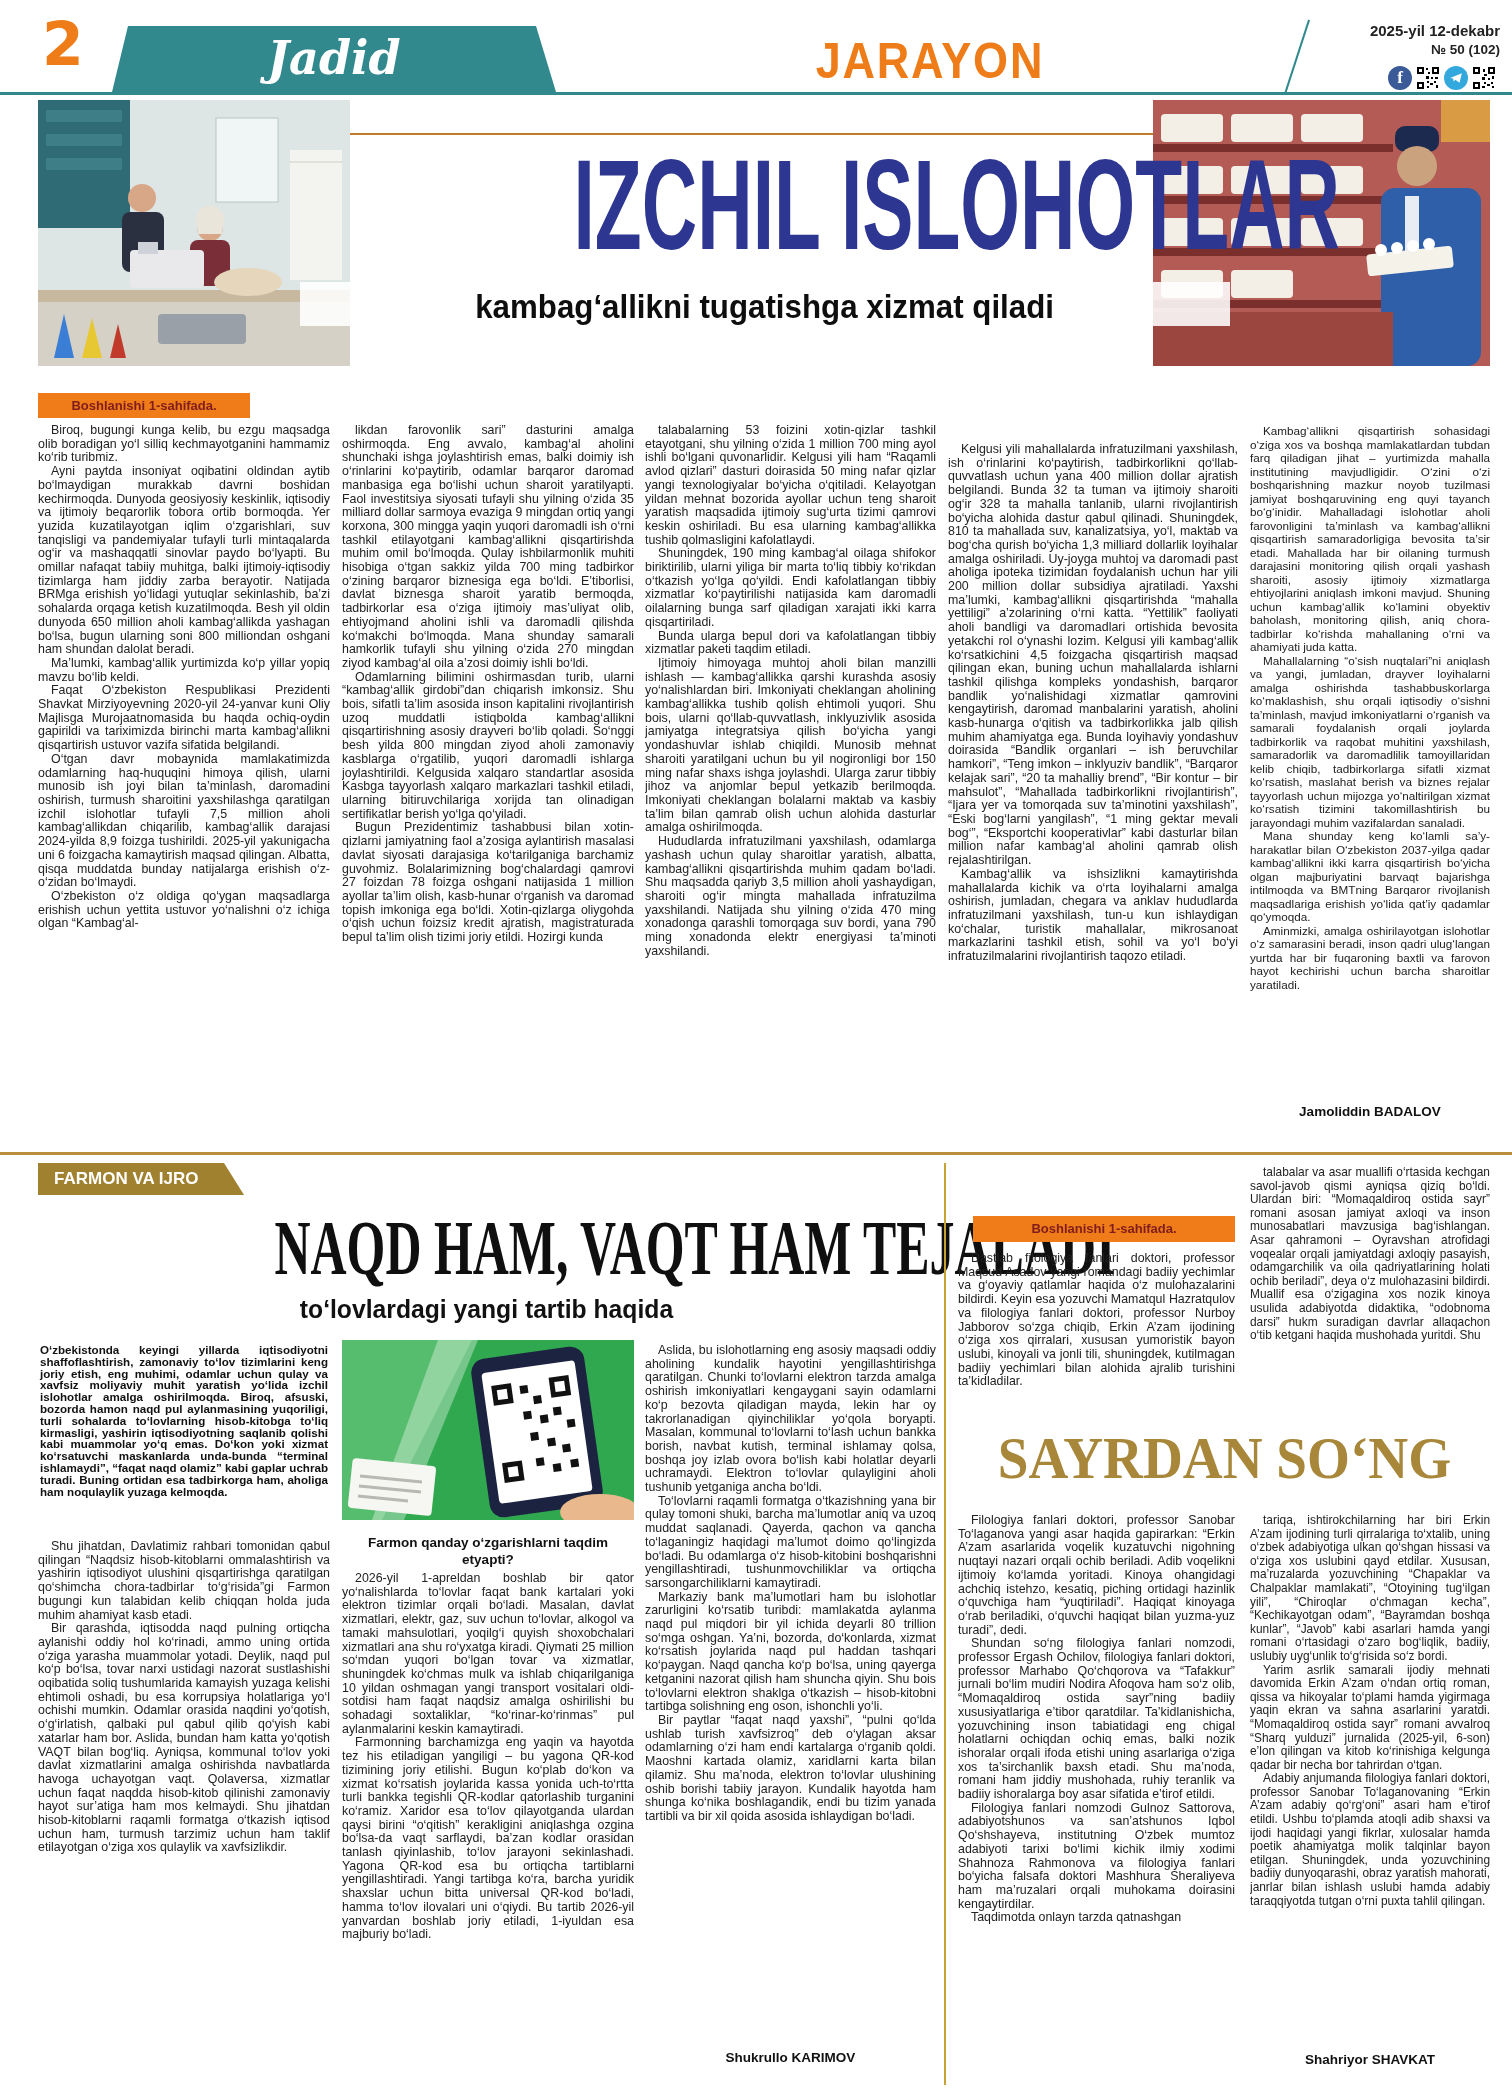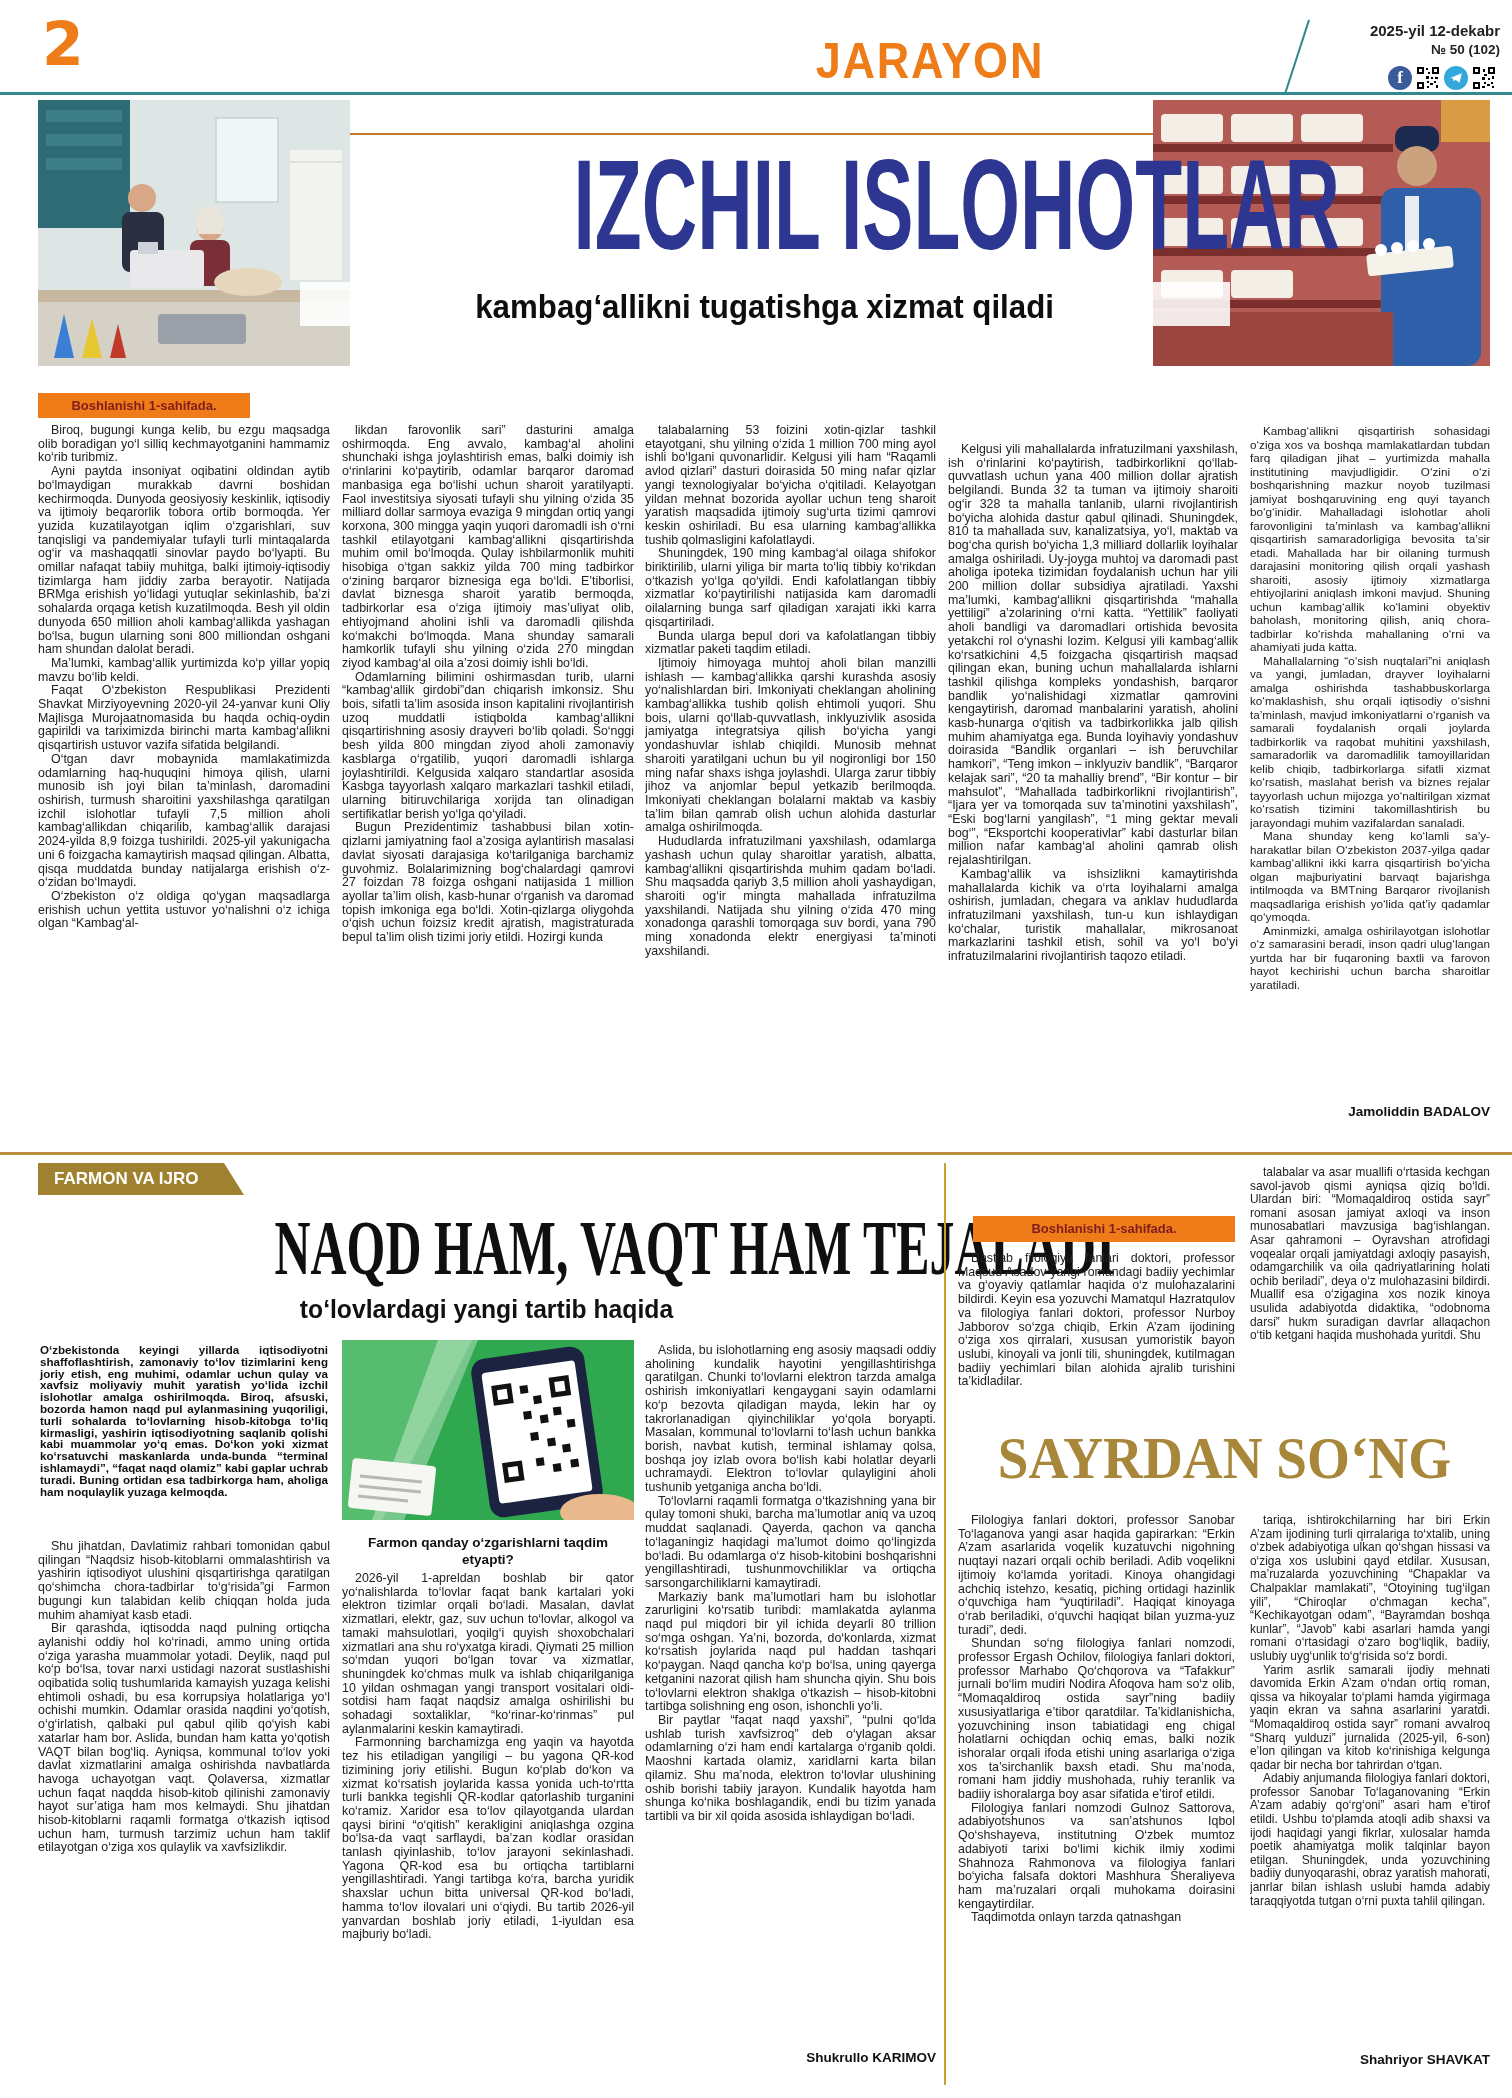--- a/index.html
+++ b/index.html
@@ -1,21 +1,21 @@
 <!DOCTYPE html>
 <html><head>
 <meta charset="utf-8">
 <style>
   html,body{margin:0;padding:0;background:#fff;}
   #page{position:relative;width:1512px;height:2098px;background:#ffffff;overflow:hidden;
         font-family:"Liberation Sans",sans-serif;color:#1b1b1b;}
   .abs{position:absolute;}
   .col{text-align:justify;overflow:hidden;font-size:12.4px;line-height:13.7px;color:#222;}
   .para{margin:0;text-indent:13px;}
-  .byline{font-weight:bold;font-size:13.5px;text-align:right;color:#111;}
+  .byline{font-weight:bold;font-size:13.5px;text-align:center;color:#111;}
   .contbox{background:#ef7b19;color:#7f1d1d;font-weight:bold;font-size:13px;text-align:center;}
   .scalex{display:inline-block;transform-origin:center;}
   
   .pagenum{color:#ee7c18;font-weight:bold;font-size:60px;line-height:60px;font-family:"DejaVu Sans",sans-serif;}
   .logo-band{background:#31898e;}
   .logo-text{color:#fff;font-family:"DejaVu Serif",serif;font-style:italic;font-weight:bold;font-size:46px;line-height:64px;text-align:center;width:100%;}
   .section-title{color:#ee7c18;font-weight:bold;font-size:50px;letter-spacing:2px;text-align:center;font-family:"Liberation Sans",sans-serif;}
   .date-block{text-align:right;font-weight:bold;color:#222;}
   .tealrule{background:#31898e;}
   
@@ -28,20 +28,23 @@
   .intro{font-weight:bold;font-size:11.6px;line-height:11.8px;text-align:justify;color:#111;}
   .icon-circle{border-radius:50%;display:inline-flex;align-items:center;justify-content:center;color:#fff;font-weight:bold;}
 </style>
 </head>
 <body>
 
 <div id="page">
 
   <div class="abs pagenum" style="left:42px;top:14px;">2</div>
 
+  <div class="abs logo-band" style="left:112px;top:26px;width:444px;height:66px;clip-path:polygon(16px 0,424px 0,444px 66px,0 66px);">
+    <div class="logo-text">Jadid</div>
+  </div>
 
   <div class="abs section-title" style="left:600px;top:32px;width:660px;">
     <span class="scalex" style="transform:scaleX(.9);">JARAYON</span>
   </div>
 
   <div class="abs date-block" style="left:1300px;top:22px;width:200px;">
     <div style="font-size:15px;">2025-yil 12-dekabr</div>
     <div style="font-size:13.5px;margin-top:3px;">№ 50 (102)</div>
   </div>
 

